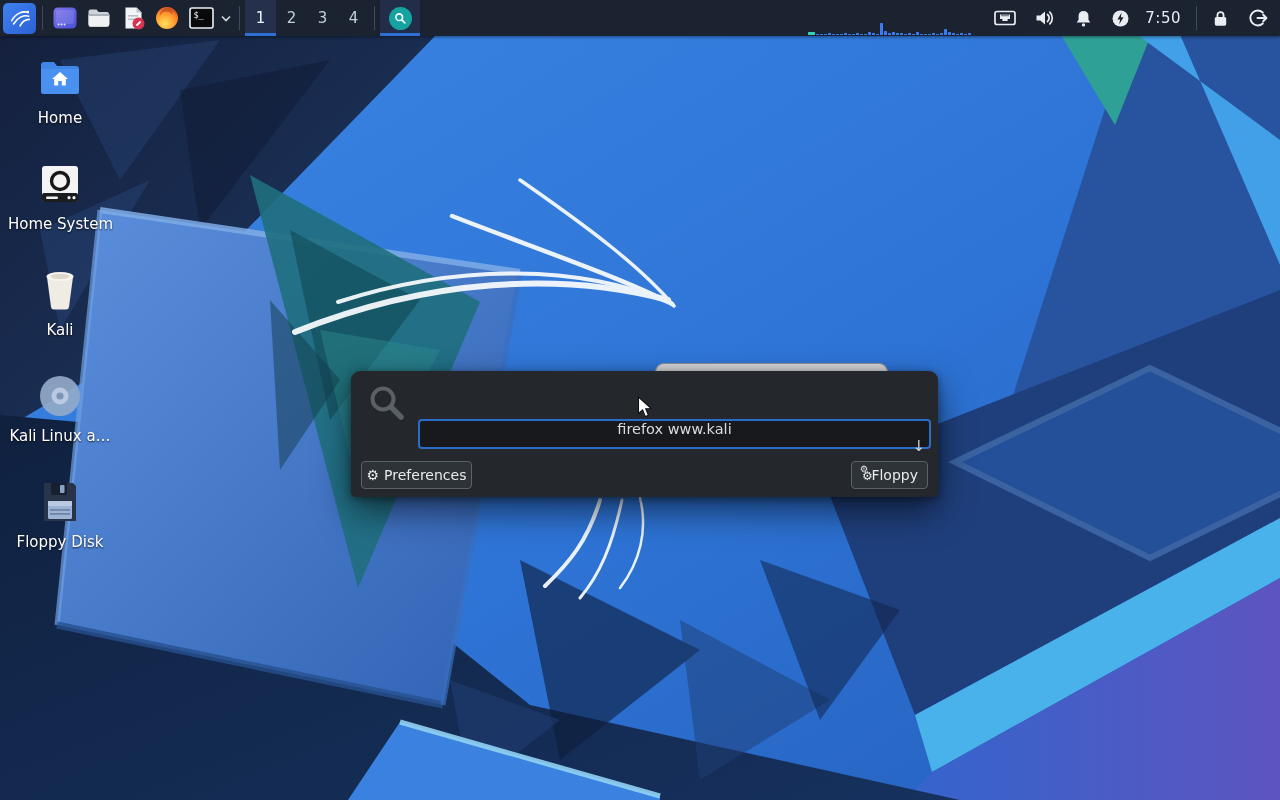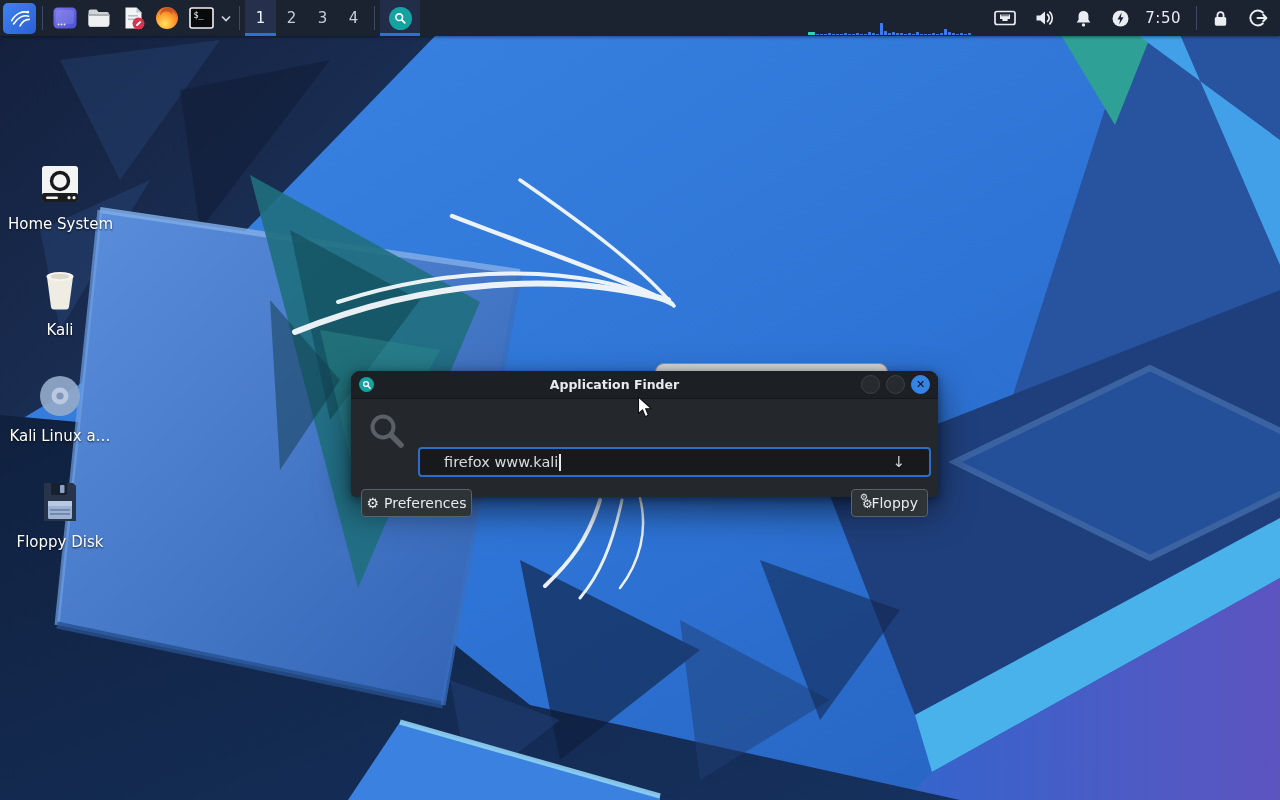--- a/index.html
+++ b/index.html
@@ -42,21 +42,21 @@
   .titlebar{height:28px;background:#1c1f23;border-radius:9px 9px 0 0;display:flex;align-items:center;
             padding:0 8px;border-bottom:1px solid #15171a;}
   .title{flex:1;text-align:center;color:#e8ebed;font-size:12.5px;font-weight:700;}
   .tb-icon{width:15px;height:15px;border-radius:50%;background:#14a3a0;display:flex;align-items:center;justify-content:center;}
   .wc{width:19px;height:19px;border-radius:50%;margin-left:6px;background:#272b30;border:1px solid #3c4147;
       display:flex;align-items:center;justify-content:center;}
   .wc.close{background:#3584e4;border-color:#3584e4;color:#0d1013;font-size:11px;font-weight:700;}
   .dbody{position:relative;height:97px;}
   .big-mag{position:absolute;left:17px;top:13px;}
   .search-box{position:absolute;left:67px;top:48px;width:513px;height:30px;background:#17191d;
-              border:2px solid #2a6ecb;border-radius:4px;display:flex;align-items:center;padding:0 24px;}
+              border:2px solid #2a6ecb;border-radius:4px;display:flex;align-items:center;padding:0 4px;flex-direction:column;}
   .search-text{color:#d9dcdf;font-size:14.5px;white-space:pre;}
   .caret{display:inline-block;width:1.5px;height:17px;background:#e8eaec;margin-left:1px;vertical-align:middle;}
   .combo-arrow{margin-left:auto;color:#cdd1d5;font-size:15px;}
   .btn{position:absolute;top:90px;height:28px;background:#2e3338;border:1px solid #5a626b;border-radius:4px;
        color:#e8eaec;font-size:14px;display:flex;align-items:center;justify-content:center;gap:5px;padding:0 9px;}
   .btn .gear{font-size:14px;line-height:1;}
   .btn.pref{left:10px;width:111px;}
   .btn.launch{right:10px;width:77px;}
   .gearpair{position:relative;width:15px;height:15px;}
   .gearpair .g1{position:absolute;left:-1px;top:-4px;font-size:9px;}
@@ -341,20 +341,30 @@
 
     <div class="tray-ic" style="margin-right:12px;">
       <svg width="20" height="20" viewBox="0 0 20 20">
         <path d="M14.8 4.6 A7.4 7.4 0 1 0 14.8 15.4" stroke="#e9edf1" stroke-width="2" fill="none" stroke-linecap="round"></path>
         <line x1="9.5" y1="10" x2="18" y2="10" stroke="#e9edf1" stroke-width="2" stroke-linecap="round"></line>
         <polyline points="15.2,6.8 18.4,10 15.2,13.2" stroke="#e9edf1" stroke-width="2" fill="none" stroke-linecap="round" stroke-linejoin="round"></polyline>
       </svg>
     </div>
   </div>
 
+  <div class="dicon" style="top:54px;">
+    <div class="ic">
+      <svg width="44" height="38" viewBox="0 0 44 38">
+        <path d="M3 6 a3 3 0 0 1 3-3 h10 l3 4 h19 a3 3 0 0 1 3 3 v22 a3 3 0 0 1 -3 3 H6 a3 3 0 0 1 -3-3 z" fill="#3f86e8"></path>
+        <path d="M3 10 h38 v22 a3 3 0 0 1 -3 3 H6 a3 3 0 0 1 -3-3 z" fill="#4a90f0"></path>
+        <path d="M22 13 l8 7 h-2.2 v6.5 h-4 v-4.5 h-3.6 v4.5 h-4 V20 H14 z" fill="#ffffff"></path>
+      </svg>
+    </div>
+    <div class="lbl">Home</div>
+  </div>
 
   <div class="dicon" style="top:160px;">
     <div class="ic">
       <svg width="42" height="40" viewBox="0 0 42 40">
         <rect x="3" y="2" width="36" height="36" rx="3" fill="#f4f4f4"></rect>
         <circle cx="21" cy="17" r="8.5" fill="none" stroke="#17181a" stroke-width="3.4"></circle>
         <rect x="3" y="29" width="36" height="9" rx="2" fill="#1b1c1e"></rect>
         <rect x="7" y="32.5" width="12" height="2.4" rx="1.2" fill="#f0f0f0"></rect>
         <circle cx="30" cy="33.7" r="1.6" fill="#f0f0f0"></circle>
           <circle cx="35" cy="33.7" r="1.6" fill="#f0f0f0"></circle>
@@ -396,32 +406,20 @@
         <rect x="10" y="28" width="20" height="1.8" fill="#6e86aa"></rect>
         <rect x="10" y="32" width="20" height="1.8" fill="#6e86aa"></rect>
       </svg>
     </div>
     <div class="lbl">Floppy Disk</div>
   </div>
 
   <div class="bg-window"></div>
 
   <div class="dialog">
-    <div class="titlebar">
-      <span class="tb-icon">
-        <svg width="10" height="10" viewBox="0 0 14 14">
-            <circle cx="5.6" cy="5.6" r="3.4" stroke="#fff" stroke-width="1.8" fill="none"></circle>
-            <line x1="8.3" y1="8.3" x2="11.4" y2="11.4" stroke="#fff" stroke-width="2" stroke-linecap="round"></line>
-          </svg>
-      </span>
-      <span class="title">Application Finder</span>
-      <span class="wc"></span>
-      <span class="wc"></span>
-      <span class="wc close">✕</span>
-    </div>
 
     <div class="dbody">
       <span class="big-mag">
         <svg width="38" height="38" viewBox="0 0 38 38">
           <circle cx="15" cy="15" r="10.5" stroke="#5a6166" stroke-width="4" fill="none"></circle>
           <line x1="23" y1="23" x2="33" y2="33" stroke="#5a6166" stroke-width="5.5" stroke-linecap="round"></line>
         </svg>
       </span>
 
       <div class="search-box">

